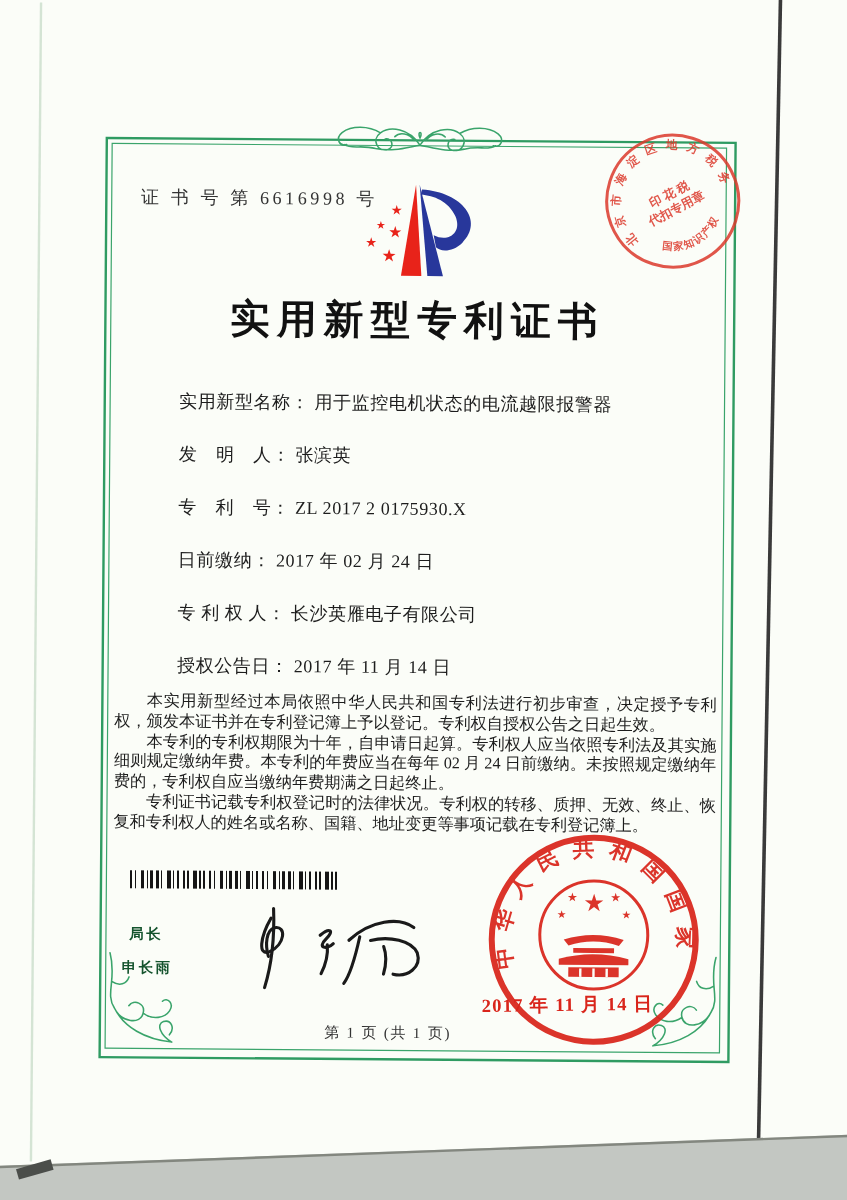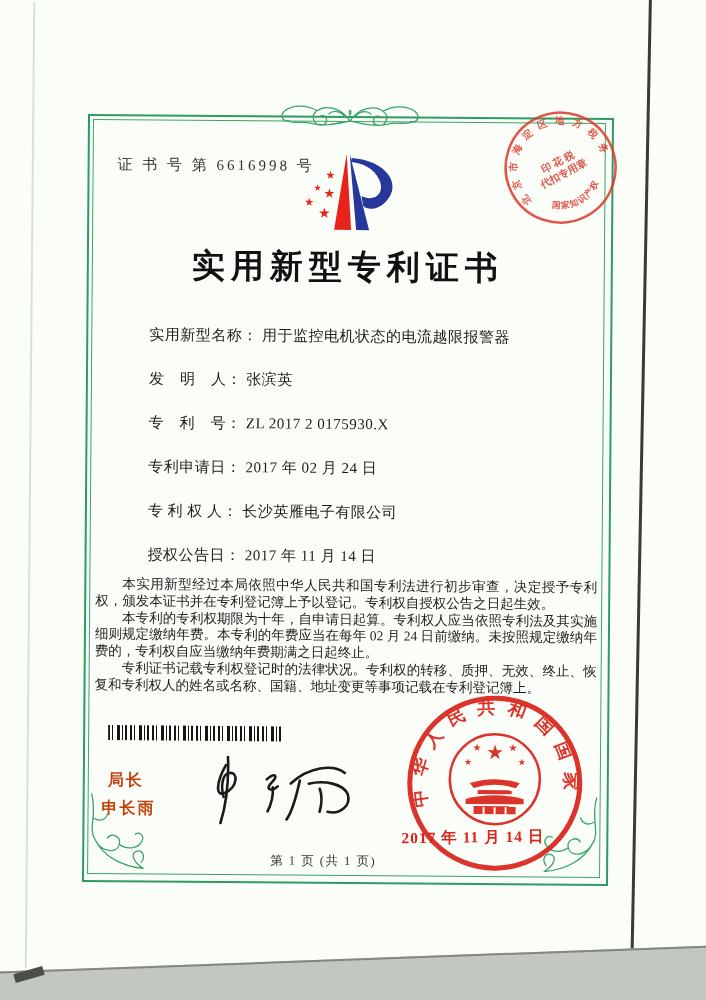--- a/index.html
+++ b/index.html
@@ -29,21 +29,21 @@
   .field .lab{display:inline-block;margin-left:25px;}
   .paras{left:96px;top:578px;width:502px;font-size:13.5px;line-height:16.8px;
     color:#1d1d1d;text-align:justify;}
   .paras p{margin:0;text-indent:2em;}
   .barcode{left:110px;top:727px;width:174px;height:15px;
     background:repeating-linear-gradient(90deg,
       #151515 0 2px,#fbfdf8 2px 4px,#151515 4px 5px,#fbfdf8 5px 9px,
       #151515 9px 12px,#fbfdf8 12px 14px,#151515 14px 15px,#fbfdf8 15px 17px,
       #151515 17px 19px,#fbfdf8 19px 22px);}
   .director{font-family:"Liberation Sans","DejaVu Sans",sans-serif;font-weight:bold;
-    font-size:16px;color:#c2410c;letter-spacing:2px;}
+    font-size:12px;color:#14532d;letter-spacing:2px;}
   .dir-title{left:110px;top:772px;}
   .dir-name{left:104px;top:800px;}
   .footer{left:65px;top:853px;width:522px;text-align:center;font-size:12.5px;
     letter-spacing:1.5px;color:#333;}
   .seal-svg{left:404px;top:690px;opacity:.93;}
   .seal-date{left:404px;top:826px;width:176px;font-size:15.5px;letter-spacing:1px;
     color:#d9251b;font-weight:bold;transform:rotate(-1.2deg);white-space:nowrap;}
   .tax-svg{left:499px;top:107px;transform:rotate(-28deg);opacity:.85;}
   .orn-top{left:252px;top:97px;}
   .orn-bl{left:86px;top:792px;}
@@ -113,21 +113,21 @@
     </div>
     <div class="abs field" style="top:371px">
       <span class="lab">发　明　人：</span>
       <span>张滨英</span>
     </div>
     <div class="abs field" style="top:415px">
       <span class="lab">专　利　号：</span>
       <span>ZL 2017 2 0175930.X</span>
     </div>
     <div class="abs field" style="top:459px">
-      <span class="lab">专利申请日：</span>
+      <span class="lab">日前缴纳：</span>
       <span>2017 年 02 月 24 日</span>
     </div>
     <div class="abs field" style="top:503px">
       <span class="lab">专 利 权 人：</span>
       <span>长沙英雁电子有限公司</span>
     </div>
     <div class="abs field" style="top:547px">
       <span class="lab">授权公告日：</span>
       <span>2017 年 11 月 14 日</span>
     </div>

